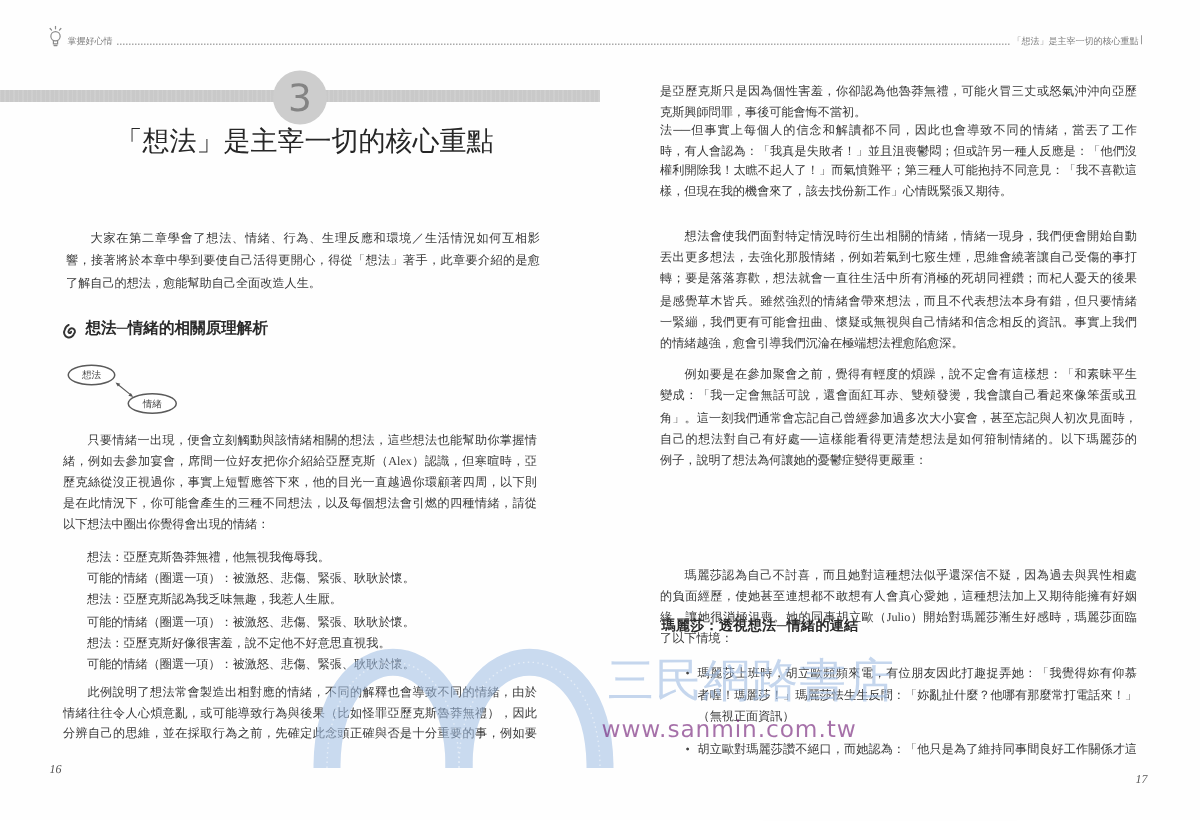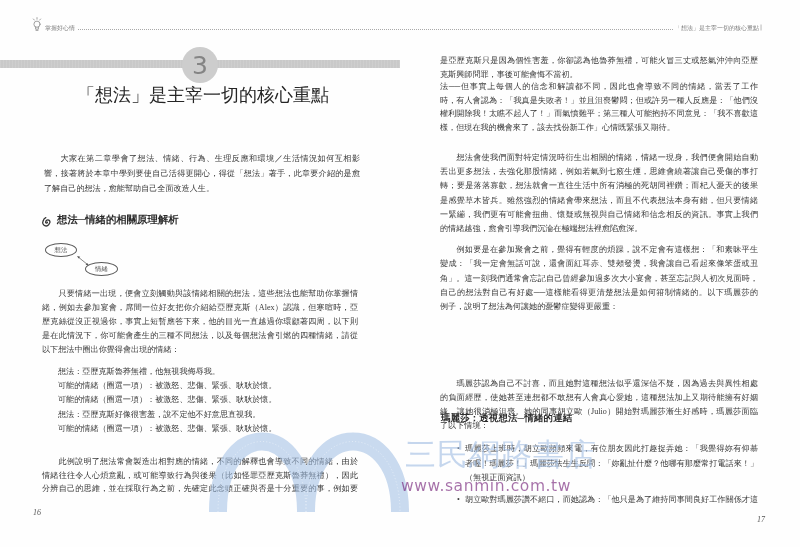--- a/index.html
+++ b/index.html
@@ -97,20 +97,21 @@
     <div class="ln j ind">只要情緒一出現，便會立刻觸動與該情緒相關的想法，這些想法也能幫助你掌握情</div>
     <div class="ln j">緒，例如去參加宴會，席間一位好友把你介紹給亞歷克斯（Alex）認識，但寒暄時，亞</div>
     <div class="ln j">歷克絲從沒正視過你，事實上短暫應答下來，他的目光一直越過你環顧著四周，以下則</div>
     <div class="ln j">是在此情況下，你可能會產生的三種不同想法，以及每個想法會引燃的四種情緒，請從</div>
     <div class="ln">以下想法中圈出你覺得會出現的情緒：</div>
   </div>
 
   <div class="blk" style="left:58px;top:365px;width:300px;--lh:14.2px;">
     <div class="ln">想法：亞歷克斯魯莽無禮，他無視我侮辱我。</div>
     <div class="ln">可能的情緒（圈選一項）：被激怒、悲傷、緊張、耿耿於懷。</div>
+    <div class="ln">想法：亞歷克斯認為我乏味無趣，我惹人生厭。</div>
     <div class="ln">可能的情緒（圈選一項）：被激怒、悲傷、緊張、耿耿於懷。</div>
     <div class="ln">想法：亞歷克斯好像很害羞，說不定他不好意思直視我。</div>
     <div class="ln">可能的情緒（圈選一項）：被激怒、悲傷、緊張、耿耿於懷。</div>
   </div>
 
   <div class="blk" style="left:42px;top:455px;width:316px;--lh:13.5px;">
     <div class="ln j ind">此例說明了想法常會製造出相對應的情緒，不同的解釋也會導致不同的情緒，由於</div>
     <div class="ln j">情緒往往令人心煩意亂，或可能導致行為與後果（比如怪罪亞歷克斯魯莽無禮），因此</div>
     <div class="ln j">分辨自己的思維，並在採取行為之前，先確定此念頭正確與否是十分重要的事，例如要</div>
   </div>

